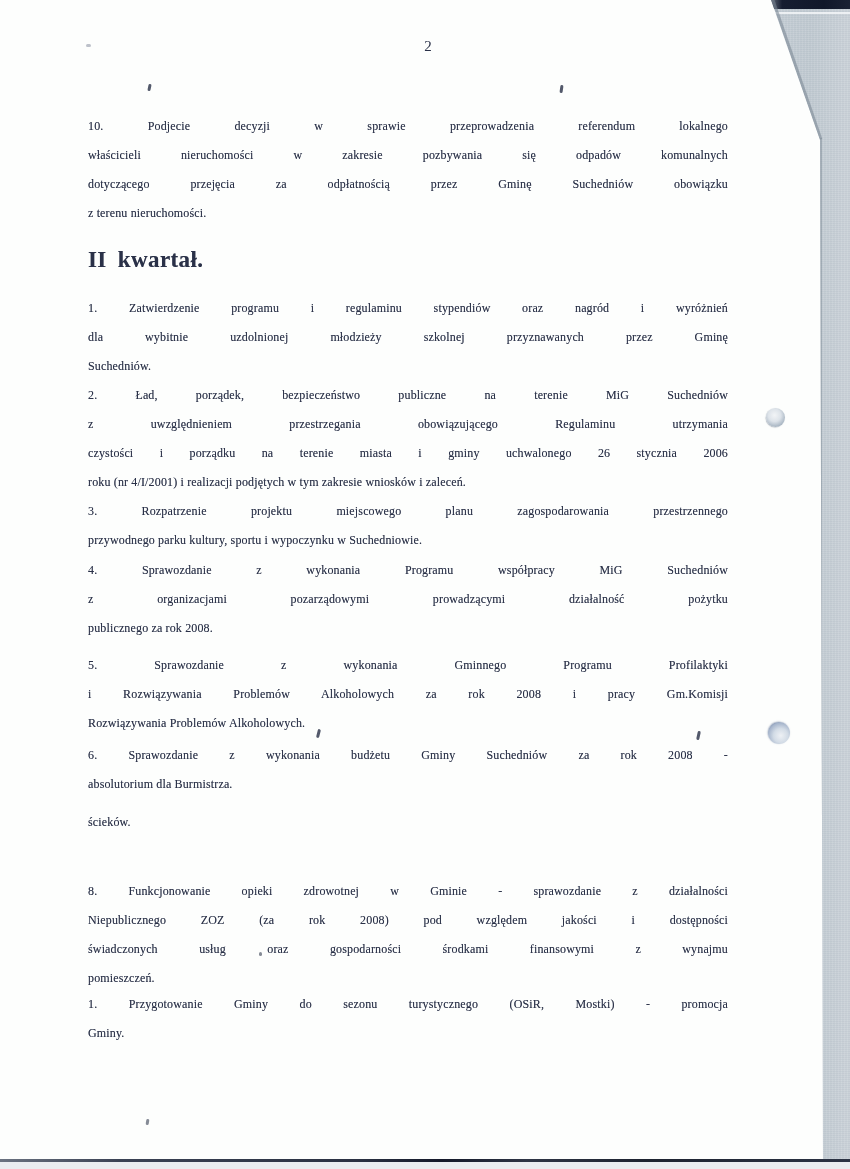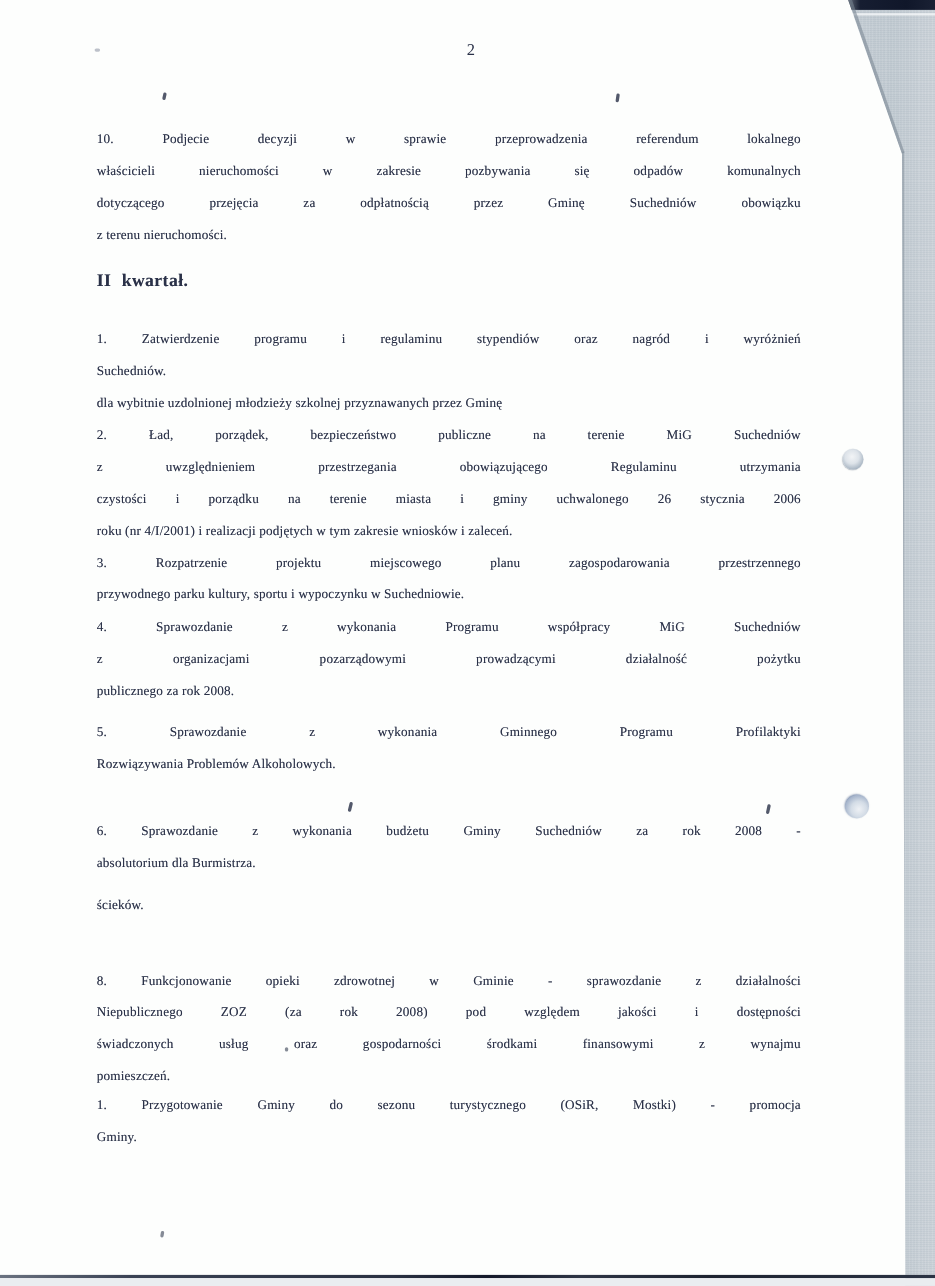--- a/index.html
+++ b/index.html
@@ -30,21 +30,21 @@
   #par-3  { top:497px; }
   #par-4  { top:556px; }
   #par-5  { top:651px; }
   #par-6  { top:741px; }
   #par-7  { top:808px; }
   #par-8  { top:877px; }
   #par-9  { top:990px; }
 
   .heading {
     position:absolute; left:88px; top:247px;
-    font-size:16px; font-weight:bold;
+    font-size:23px; font-weight:bold;
     color:var(--ink, #2a3148);
     letter-spacing:0.4px; word-spacing:5px;
     text-shadow:0 0 0.6px rgba(42,49,72,0.5);
   }
 
   .page-number {
     position:absolute; left:400px; top:38px; width:56px;
     text-align:center; font-size:15px;
     color:var(--ink, #2a3148);
   }
@@ -121,40 +121,41 @@
       <div class="line">10. Podjecie decyzji w sprawie przeprowadzenia referendum lokalnego</div>
       <div class="line">właścicieli nieruchomości w zakresie pozbywania się odpadów komunalnych</div>
       <div class="line">dotyczącego przejęcia za odpłatnością przez Gminę Suchedniów obowiązku</div>
       <div class="line">z terenu nieruchomości.</div>
     </div>
 
   <div class="heading">II kwartał.</div>
 
   <div class="par" id="par-1">
       <div class="line">1. Zatwierdzenie programu i regulaminu stypendiów oraz nagród i wyróżnień</div>
+      <div class="line">dla wybitnie uzdolnionej młodzieży szkolnej przyznawanych przez Gminę</div>
       <div class="line">Suchedniów.</div>
-      <div class="line">dla wybitnie uzdolnionej młodzieży szkolnej przyznawanych przez Gminę</div>
     </div>
   <div class="par" id="par-2">
       <div class="line">2. Ład, porządek, bezpieczeństwo publiczne na terenie MiG Suchedniów</div>
       <div class="line">z uwzględnieniem przestrzegania obowiązującego Regulaminu utrzymania</div>
       <div class="line">czystości i porządku na terenie miasta i gminy uchwalonego 26 stycznia 2006</div>
       <div class="line">roku (nr 4/I/2001) i realizacji podjętych w tym zakresie wniosków i zaleceń.</div>
     </div>
   <div class="par" id="par-3">
       <div class="line">3. Rozpatrzenie projektu miejscowego planu zagospodarowania przestrzennego</div>
       <div class="line">przywodnego parku kultury, sportu i wypoczynku w Suchedniowie.</div>
     </div>
   <div class="par" id="par-4">
       <div class="line">4. Sprawozdanie z wykonania Programu współpracy MiG Suchedniów</div>
       <div class="line">z organizacjami pozarządowymi prowadzącymi działalność pożytku</div>
       <div class="line">publicznego za rok 2008.</div>
     </div>
   <div class="par" id="par-5">
       <div class="line">5. Sprawozdanie z wykonania Gminnego Programu Profilaktyki</div>
+      <div class="line">i Rozwiązywania Problemów Alkoholowych za rok 2008 i pracy Gm.Komisji</div>
       <div class="line">Rozwiązywania Problemów Alkoholowych.</div>
     </div>
   <div class="par" id="par-6">
       <div class="line">6. Sprawozdanie z wykonania budżetu Gminy Suchedniów za rok 2008 -</div>
       <div class="line">absolutorium dla Burmistrza.</div>
     </div>
   <div class="par" id="par-7">
       <div class="line">ścieków.</div>
     </div>
   <div class="par" id="par-8">

